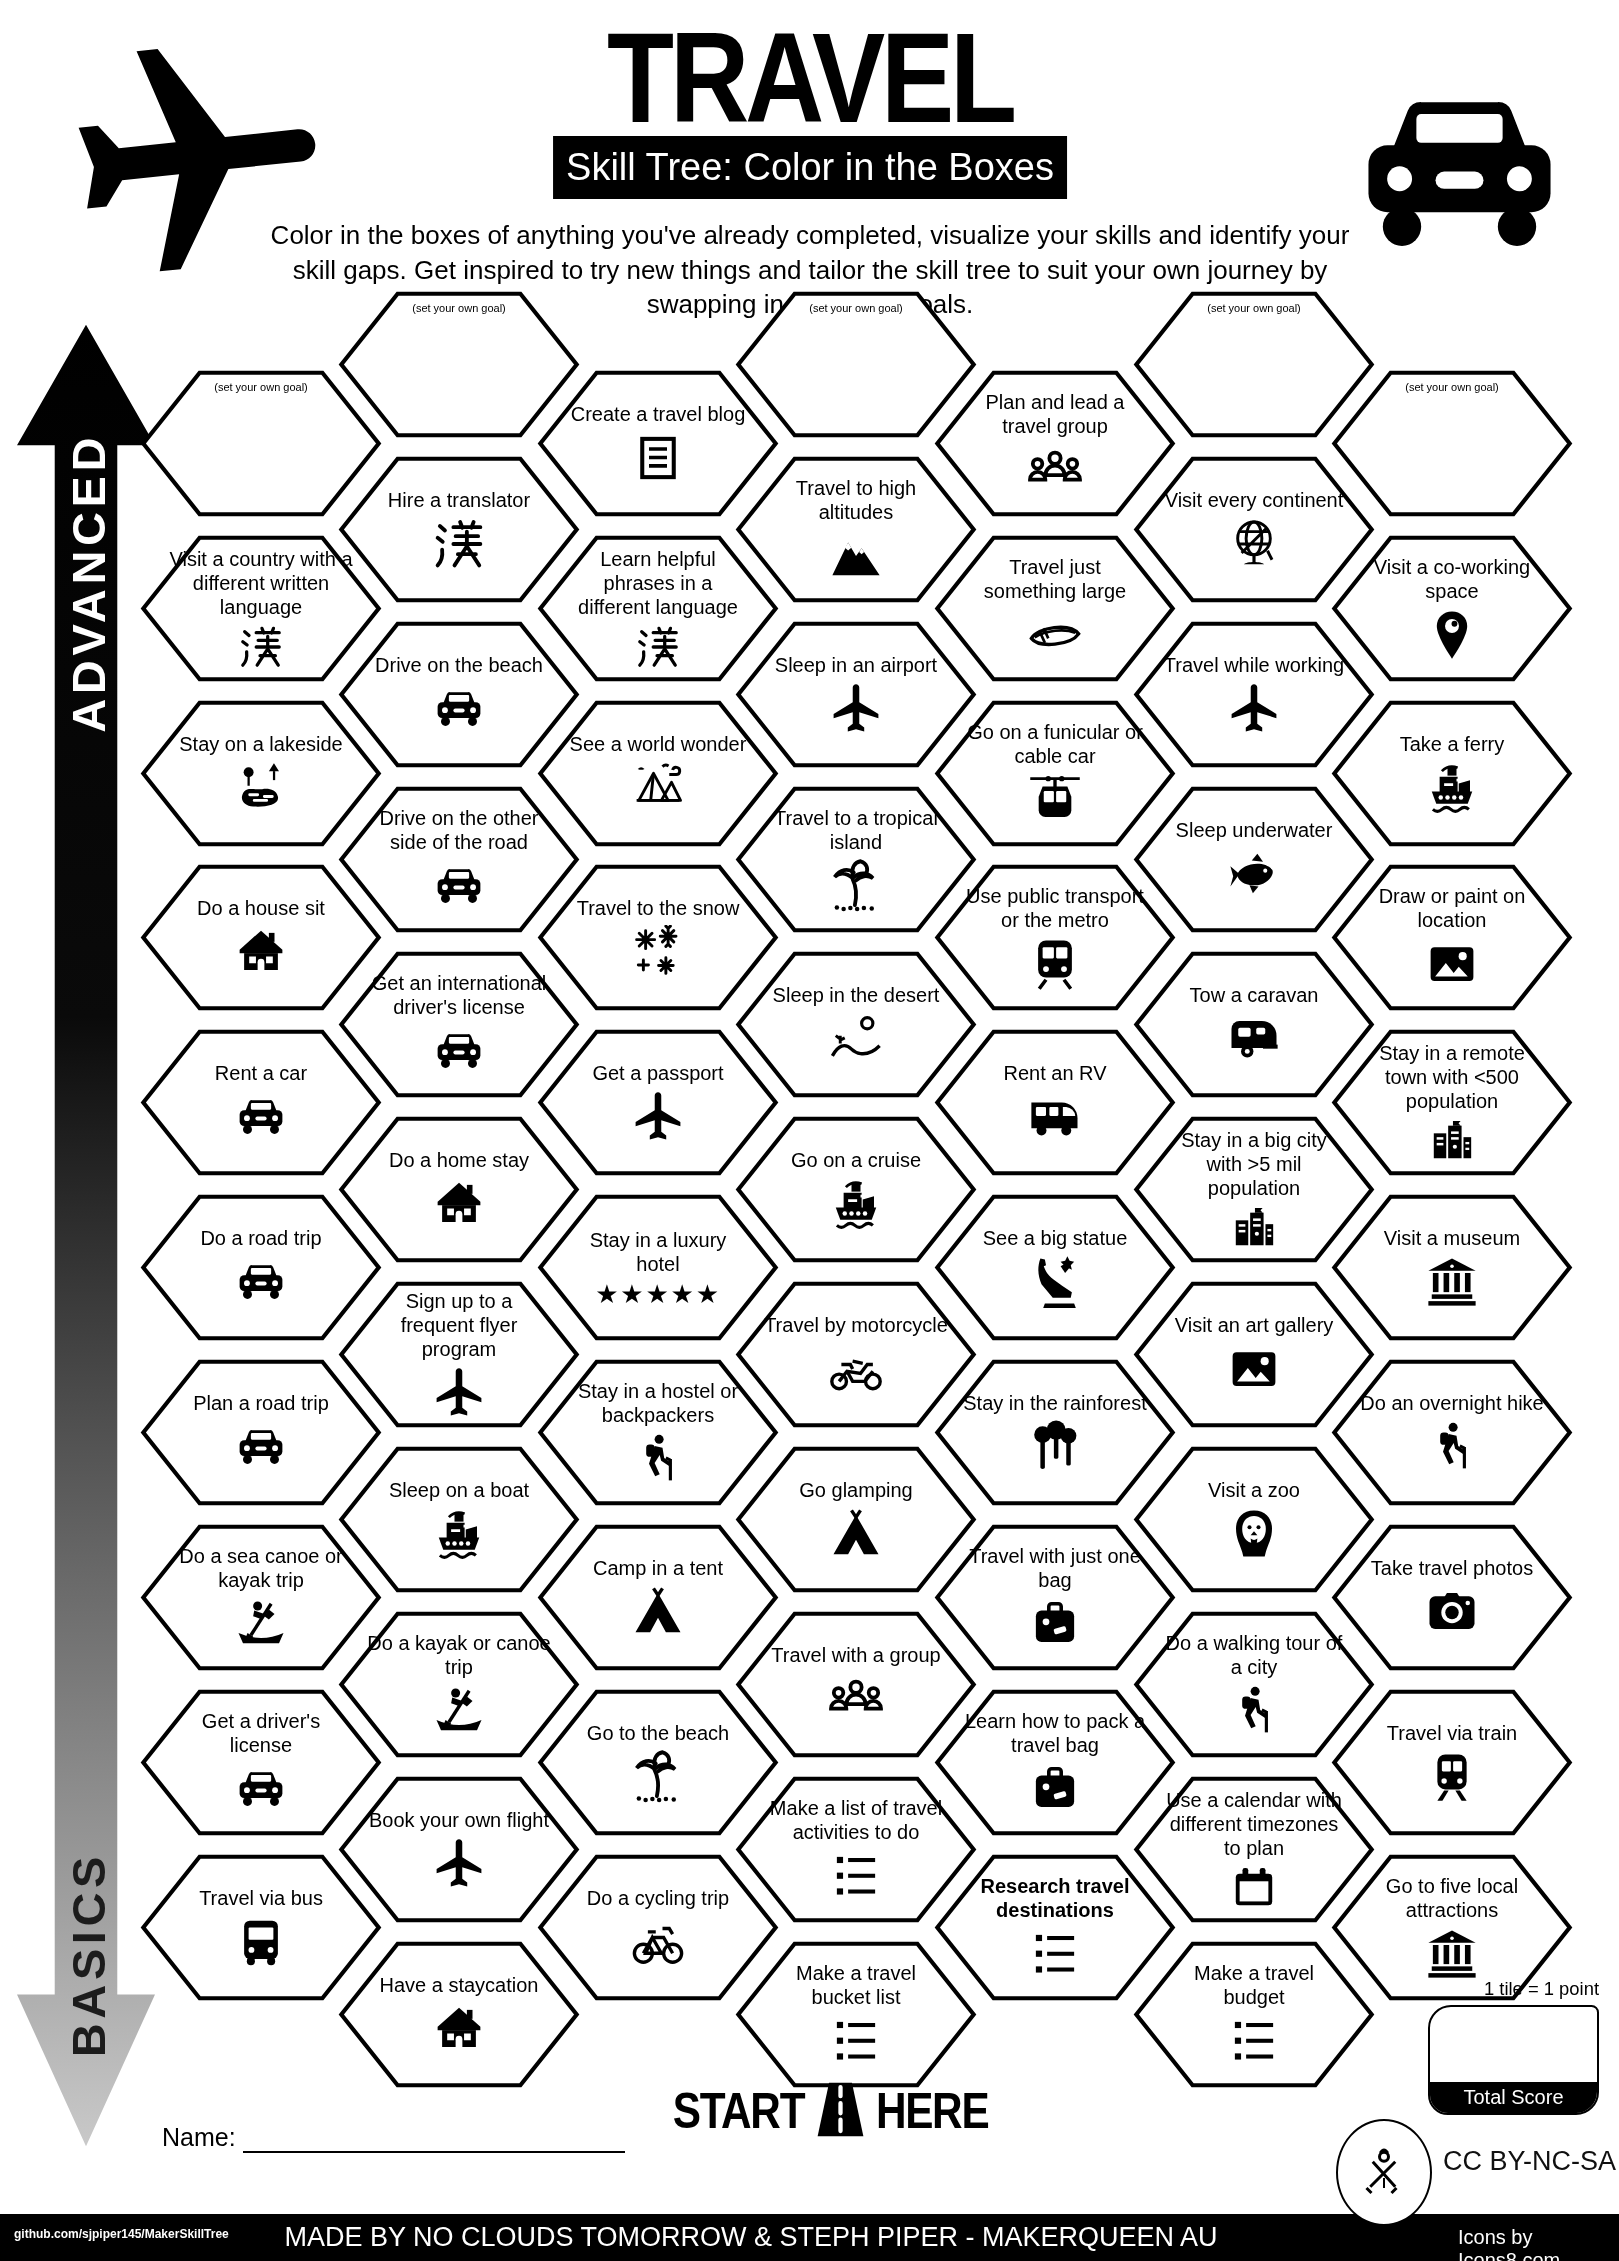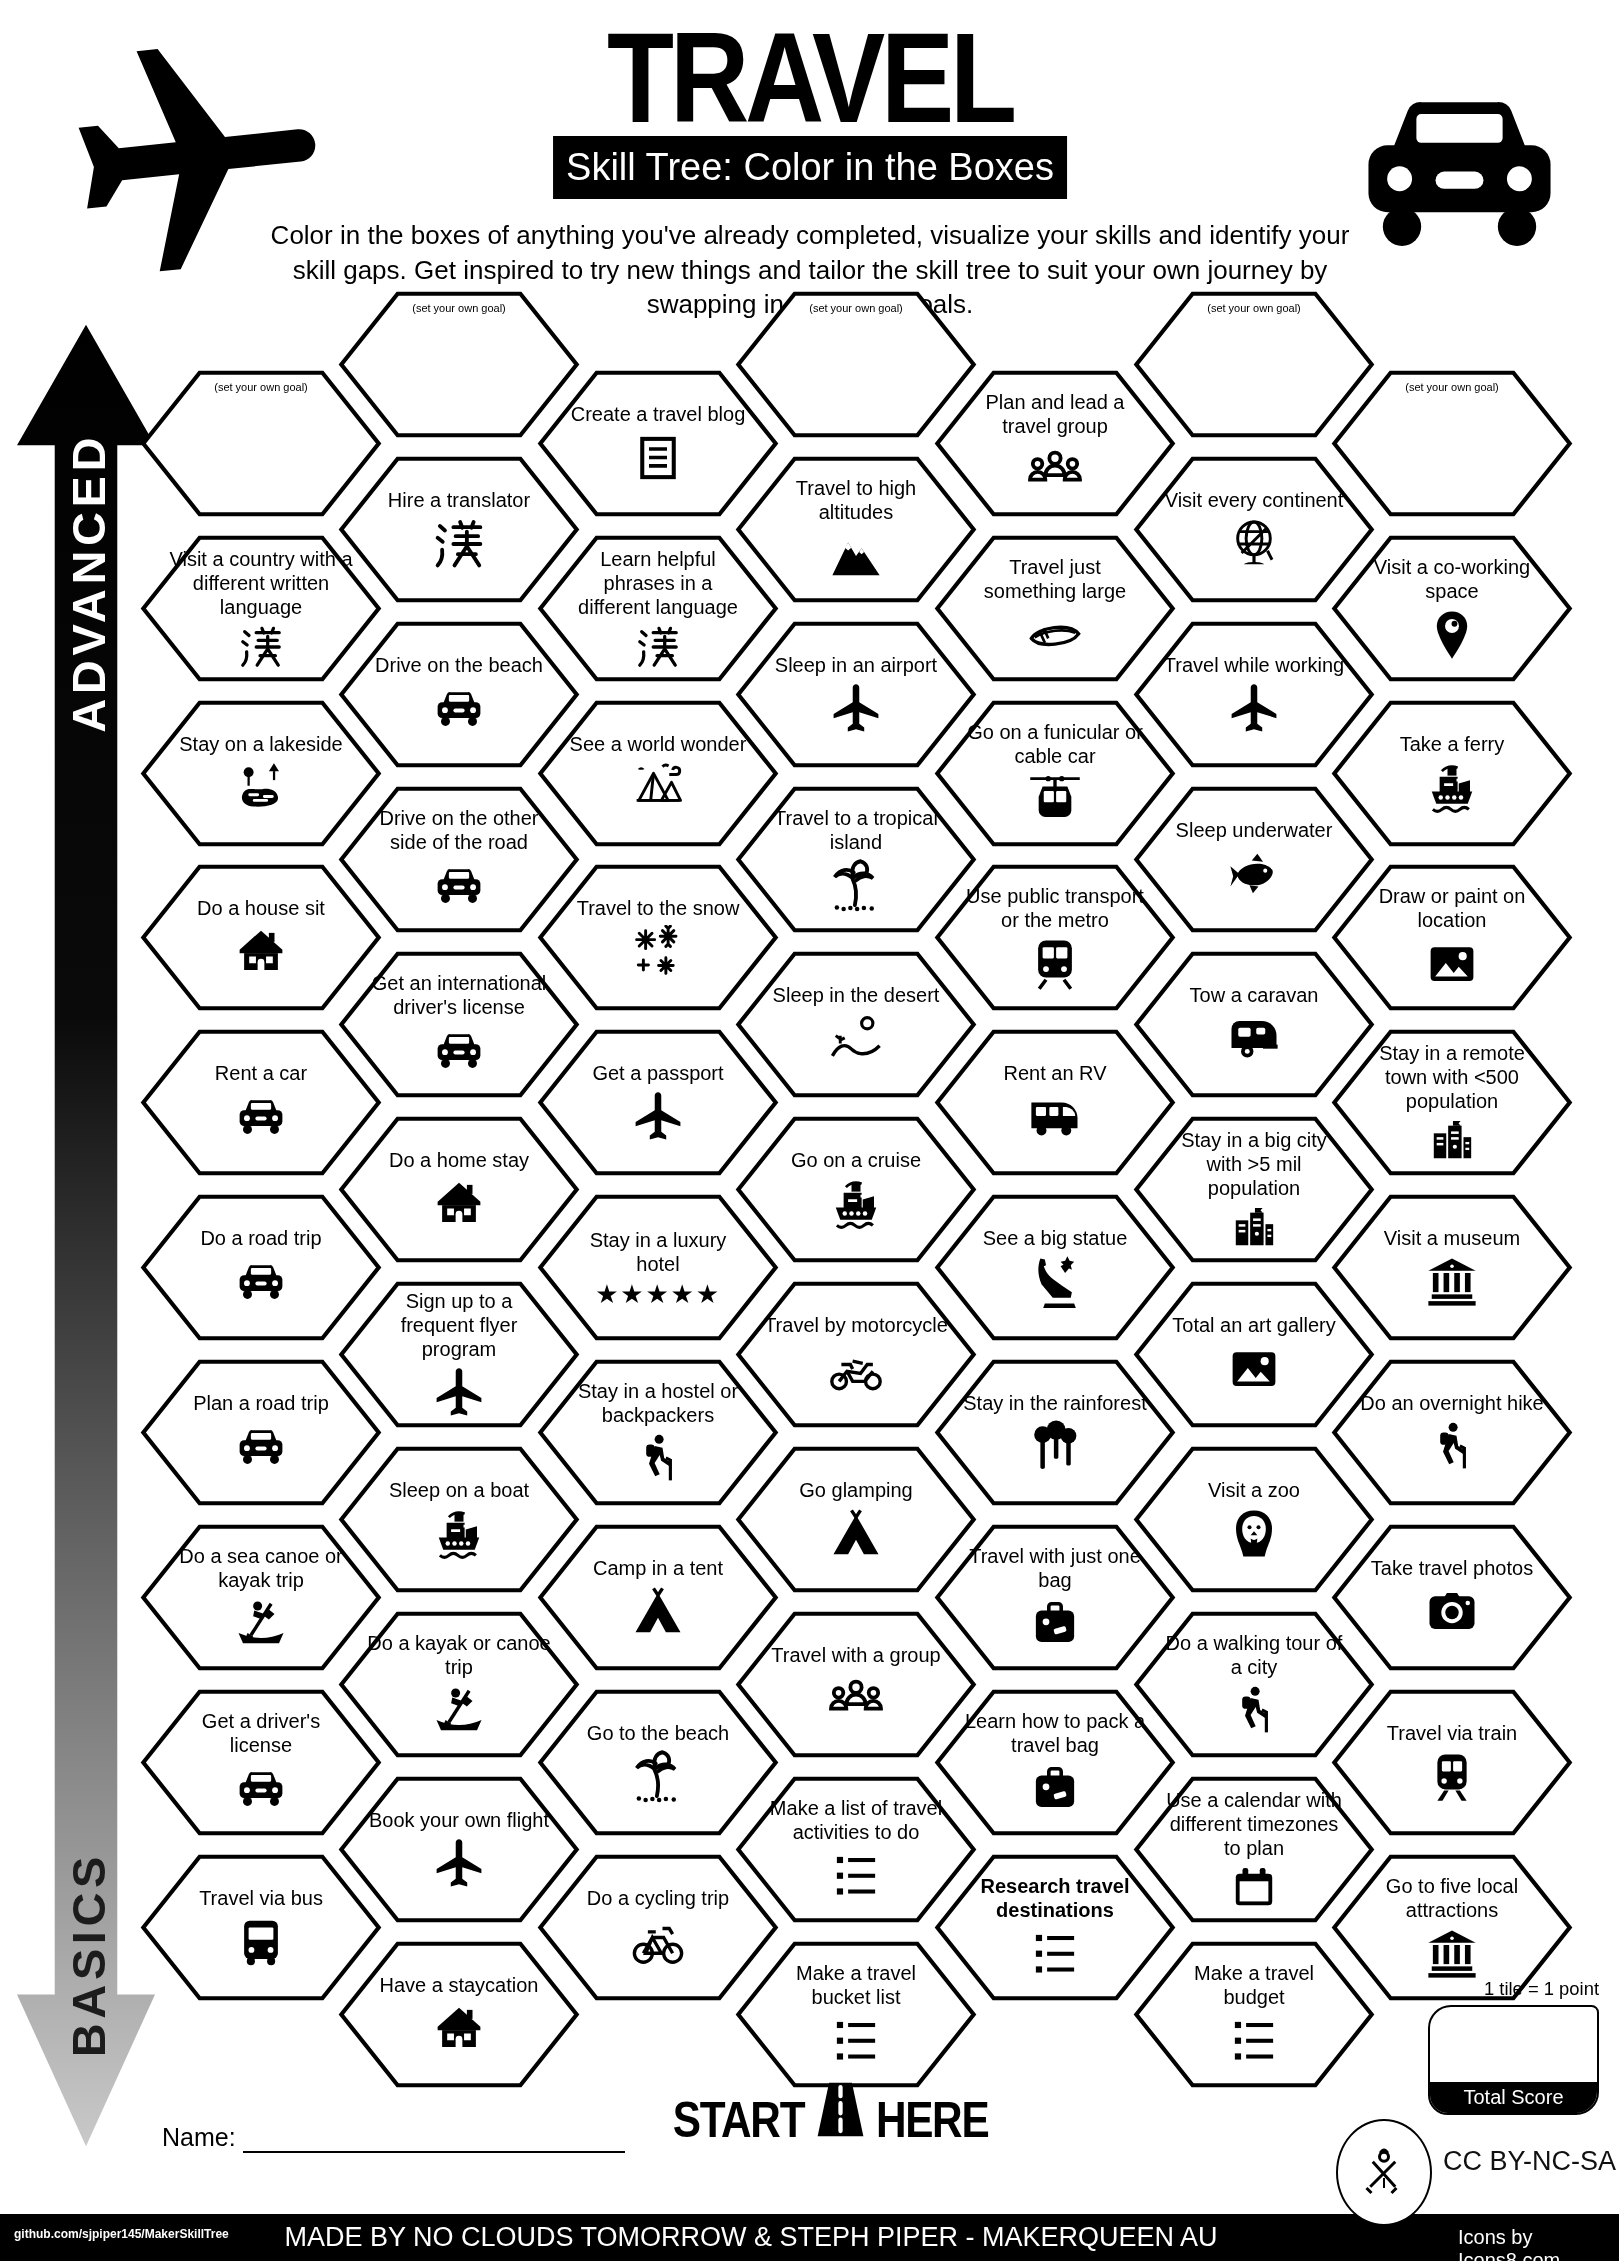--- a/index.html
+++ b/index.html
@@ -25,21 +25,21 @@
   .hex{position:absolute;width:240px;height:147px;}
   .hex-bg{position:absolute;left:0;top:0;width:100%;height:100%;overflow:visible;}
   .hex-content{position:absolute;left:0;top:0;width:100%;height:100%;display:flex;flex-direction:column;
                align-items:center;justify-content:center;gap:5.5px;}
   .hex-label{font-size:20px;line-height:1.2;text-align:center;padding:0 28px;}
   .hex.goal .hex-label{position:absolute;top:11px;left:0;right:0;font-size:11px;padding:0 44px;}
   .hex-icon{width:54px;height:54px;flex:0 0 auto;color:#000;}
   .hex-icon.small{width:46px;height:46px;}
   .stars-icon{font-family:"DejaVu Sans",sans-serif;font-size:26px;letter-spacing:1.8px;line-height:1;}
   
-  .start-here{left:667px;top:2073px;display:flex;align-items:flex-end;gap:0;}
+  .start-here{left:667px;top:2073px;display:flex;align-items:center;gap:0;}
   .start-word{font-size:46px;font-weight:bold;letter-spacing:-1.4px;transform:scale(.92,1.1);white-space:nowrap;}
   .road-icon{width:61px;height:73px;}
   .name-row{left:162px;top:2123px;font-size:25px;}
   .name-line{left:243px;top:2151px;width:382px;border-bottom:2.3px solid #000;height:0;}
   .tile-note{left:1428px;top:1978px;width:171px;text-align:right;font-size:18.4px;}
   .score-box{left:1428px;top:2005px;width:171px;height:110px;border:2.8px solid #000;box-sizing:border-box;
              border-radius:23px 7.4px 23px 20px;overflow:hidden;display:flex;flex-direction:column;background:#fff;}
   .score-blank{flex:1;}
   .score-band{height:31px;background:#000;color:#fff;display:flex;align-items:center;justify-content:center;
               font-size:20px;}
@@ -1022,21 +1022,21 @@
           <svg class="hex-icon small" viewBox="0 0 48 48" fill="#000000">
             <use href="#sym-city"></use>
           </svg>
         </div>
       </div>
       <div class="hex" style="left: 1134px; top: 1281px;">
         <svg class="hex-bg" viewBox="0 0 520 320" preserveAspectRatio="none">
           <polygon points="5,160 127,6 393,6 515,160 393,314 127,314" fill="#ffffff" stroke="#000000" stroke-width="9"></polygon>
         </svg>
         <div class="hex-content">
-          <div class="hex-label">Total an art gallery</div>
+          <div class="hex-label">Visit an art gallery</div>
           <svg class="hex-icon" viewBox="0 0 48 48" fill="#000000">
             <use href="#sym-image"></use>
           </svg>
         </div>
       </div>
       <div class="hex" style="left: 1134px; top: 1446px;">
         <svg class="hex-bg" viewBox="0 0 520 320" preserveAspectRatio="none">
           <polygon points="5,160 127,6 393,6 515,160 393,314 127,314" fill="#ffffff" stroke="#000000" stroke-width="9"></polygon>
         </svg>
         <div class="hex-content">

